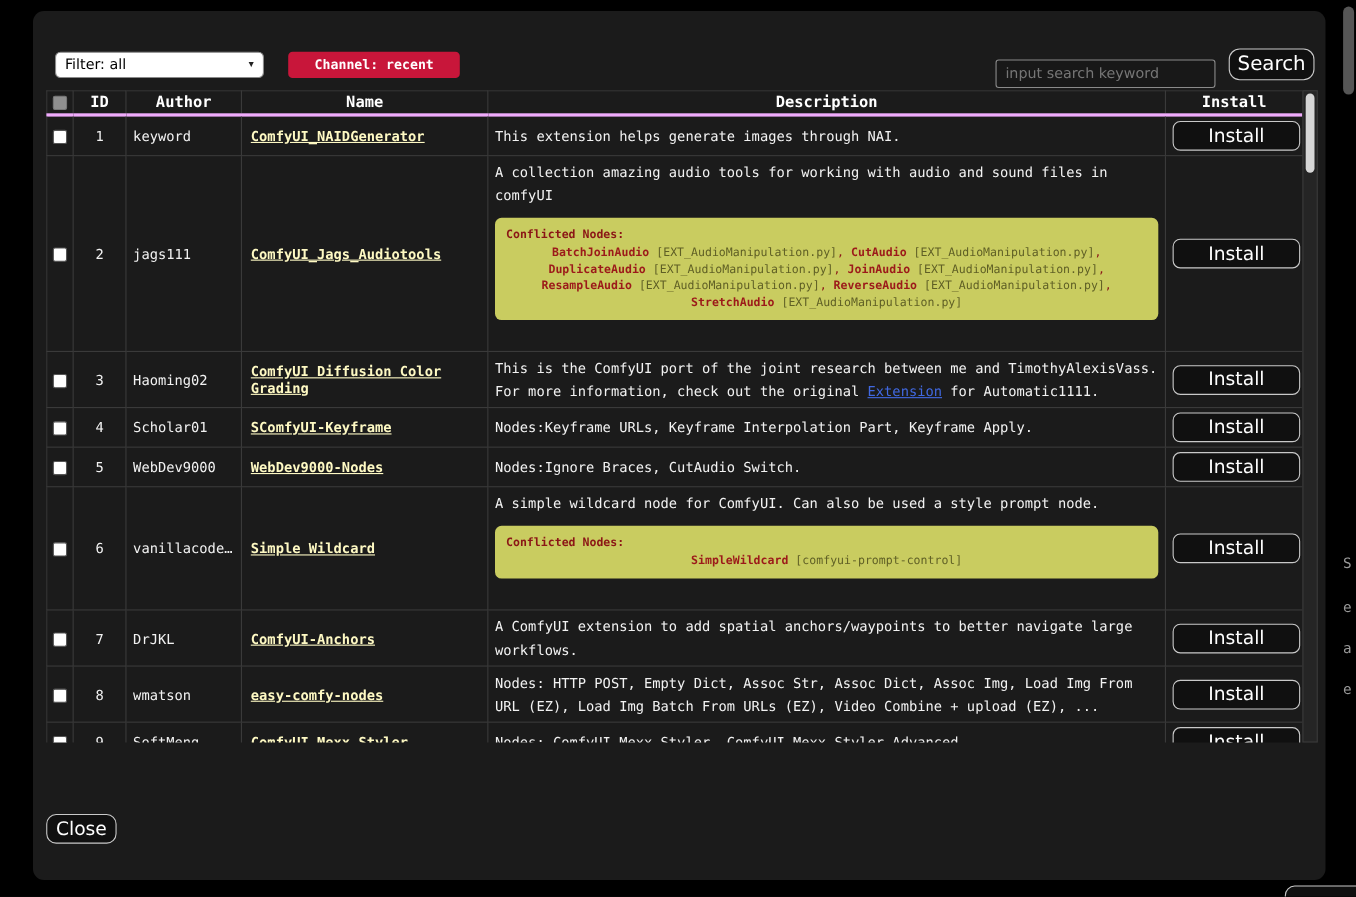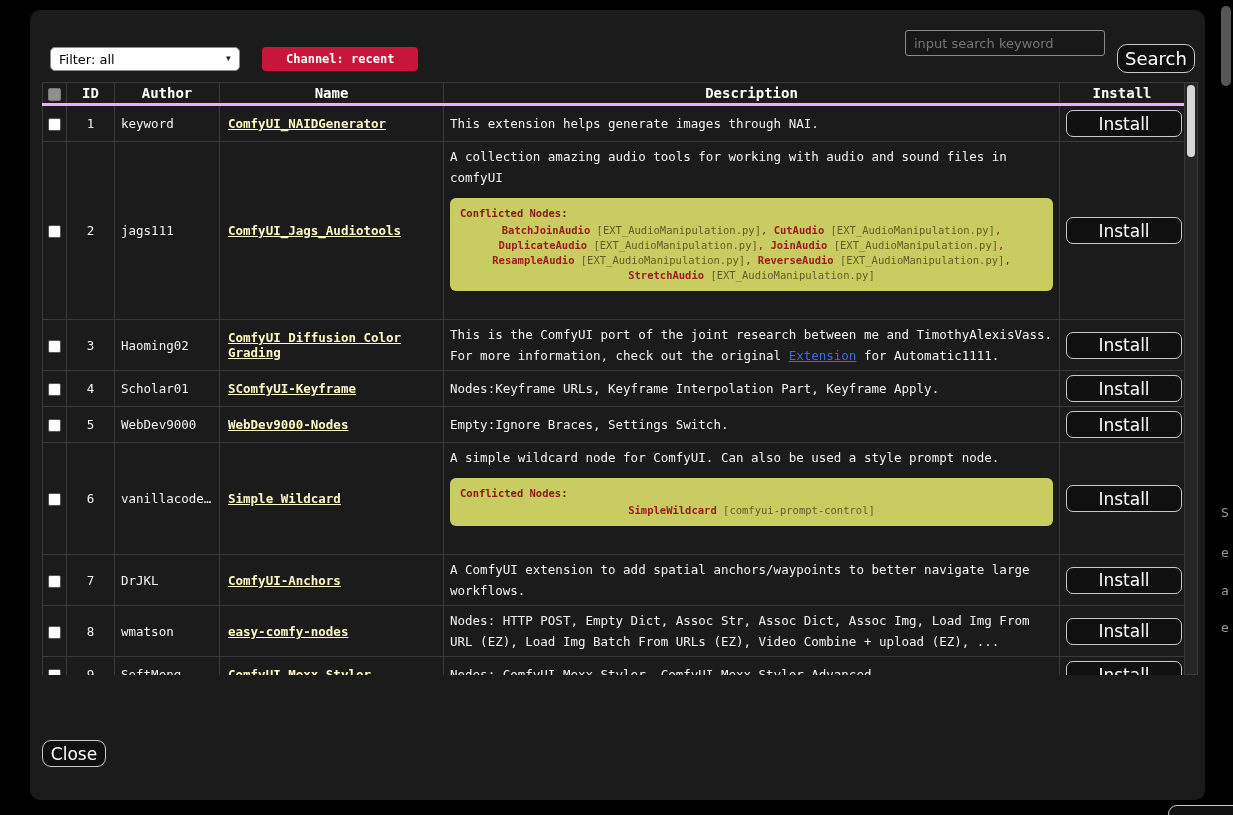--- a/index.html
+++ b/index.html
@@ -14,21 +14,21 @@
   .filter-wrap { position: absolute; left: 20px; top: 37px; width: 190px; height: 24px; }
   .filter-select { width: 190px; height: 24px; border-radius: 5px; border: 1px solid #8a8a8a;
                    background: #fff; color: #000; font: 13px "DejaVu Sans", "Liberation Sans", sans-serif;
                    padding: 0 22px 0 8px; appearance: none; -webkit-appearance: none; }
   .caret { position: absolute; right: 8px; top: 4px; font-size: 12px; color: #222; pointer-events: none; }
 
   .channel-badge { position: absolute; left: 232px; top: 37px; height: 24px; line-height: 24px;
                    padding: 0 24px; background: #C8163A; color: #fff; font-weight: bold;
                    font-size: 12px; border-radius: 4px; }
 
-  .search-input { position: absolute; left: 875px; top: 20px; width: 200px; height: 26px;
+  .search-input { position: absolute; left: 875px; top: 44px; width: 200px; height: 26px;
                   background: #181818; border: 1px solid #8a8a8a; border-radius: 3px;
                   color: #ddd; font: 13px "DejaVu Sans", "Liberation Sans", sans-serif; padding: 0 8px; }
   .search-input::placeholder { color: #767676; }
 
   .btn { background: #101010; color: #fff; border: 1px solid #c9c9c9;
          font: 17px "DejaVu Sans", "Liberation Sans", sans-serif; cursor: pointer; }
   .search-button { position: absolute; left: 1087px; top: 34px; width: 78px; height: 29px;
                    border-radius: 10px; font-size: 18px; }
   .close-button  { position: absolute; left: 12px; top: 730px; width: 64px; height: 27px;
                    border-radius: 9px; }
@@ -164,21 +164,21 @@
                   <div class="desc-text">Nodes:Keyframe URLs, Keyframe Interpolation Part, Keyframe Apply.</div>
                 </td>
                 <td class="col-install"><button class="btn install-btn">Install</button></td>
               </tr>
               <tr>
                 <td class="col-check"><input class="row-check" type="checkbox" style=""></td>
                 <td class="col-id">5</td>
                 <td class="col-author">WebDev9000</td>
                 <td class="col-name"><a class="name-link" href="#">WebDev9000-Nodes</a></td>
                 <td class="col-desc">
-                  <div class="desc-text">Empty:Ignore Braces, Settings Switch.</div>
+                  <div class="desc-text">Nodes:Ignore Braces, CutAudio Switch.</div>
                 </td>
                 <td class="col-install"><button class="btn install-btn">Install</button></td>
               </tr>
               <tr>
                 <td class="col-check"><input class="row-check" type="checkbox" style=""></td>
                 <td class="col-id">6</td>
                 <td class="col-author">vanillacode…</td>
                 <td class="col-name"><a class="name-link" href="#">Simple Wildcard</a></td>
                 <td class="col-desc">
                   <div class="desc-text">A simple wildcard node for ComfyUI. Can also be used a style prompt node.</div>

